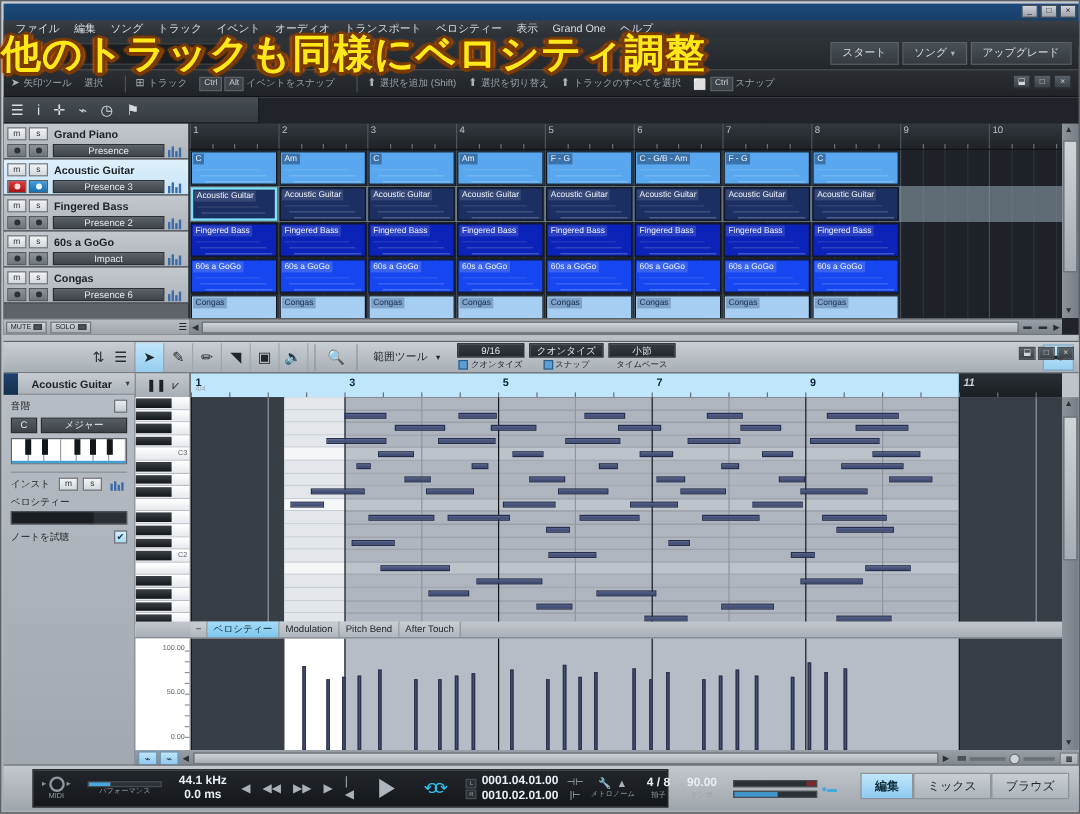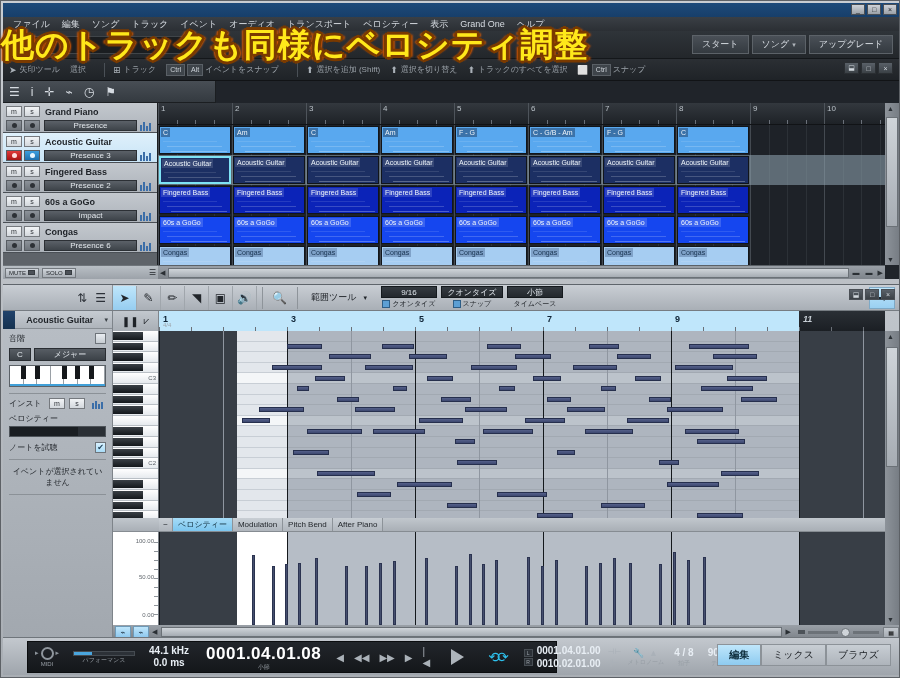--- a/index.html
+++ b/index.html
@@ -1037,21 +1037,20 @@
           </span>
         </div>
         <div class="insp-lbl" style="margin-bottom:2px;">ベロシティー</div>
         <div class="velbar">
             <i id="velfill" style="width: 72%;"></i>
           </div>
         <div class="insp-row" style="margin-top:5px;">
           <span class="insp-lbl">ノートを試聴</span>
           <span class="chk on">✔</span>
         </div>
-        <div class="nosel">イベントが選択されていません</div>
       </div>
     </div>
 
     <div class="prwrap">
       <div class="pr-headrow"></div>
       <div class="pr-keycol-head">
         <span style="font-size:10px;color:#1f2328;">❚❚</span>
         <span style="font-size:10px;color:#1f2328;">⩗</span>
       </div>
       <div class="pr-ruler" id="prRuler">
@@ -1241,21 +1240,21 @@
           <div class="note" style="top: 171.8px; left: 288px; width: 30px;"></div>
           <div class="note" style="top: 182.4px; left: 378px; width: 36px;"></div>
         </div>
 
       <div class="velpane">
         <div class="veltabs" id="velTabs">
             <div class="vtab dash" style="margin-left: 46px;">−</div>
             <div class="vtab on">ベロシティー</div>
             <div class="vtab">Modulation</div>
             <div class="vtab">Pitch Bend</div>
-            <div class="vtab">After Piano</div>
+            <div class="vtab">After Touch</div>
           </div>
         <div class="velaxis" id="velAxis">
             <span style="top: 6px;">100.00</span>
             <span style="top: 42px;">50.00</span>
             <span style="top: 80px;">0.00</span>
             <div class="tk" style="top: 10px;"></div>
             <div class="tk" style="top: 19px;"></div>
             <div class="tk" style="top: 28px;"></div>
             <div class="tk" style="top: 37px;"></div>
             <div class="tk" style="top: 46px;"></div>
@@ -1339,24 +1338,20 @@
       <div class="tpcell">
         <div class="perfbar">
             <i id="perffill" style="width: 30%;"></i>
           </div>
         <div class="tpsub">パフォーマンス</div>
       </div>
       <div class="tpcell">
         <div class="tpmain">44.1 kHz</div>
         <div class="tpmain">0.0 ms</div>
       </div>
-      <div class="tpcell" style="padding:0 10px;">
-        <div class="tpbig">0001.04.01.08</div>
-        <div class="tpsub">小節</div>
-      </div>
       <div style="display:flex;align-items:center;">
         <span class="tpnav">◀</span>
         <span class="tpnav">◀◀</span>
         <span class="tpnav">▶▶</span>
         <span class="tpnav">▶</span>
         <span class="tpnav">|◀</span>
       </div>
       <div class="tpsq"></div>
       <div class="tptri"></div>
       <div class="tpcirc"></div>

